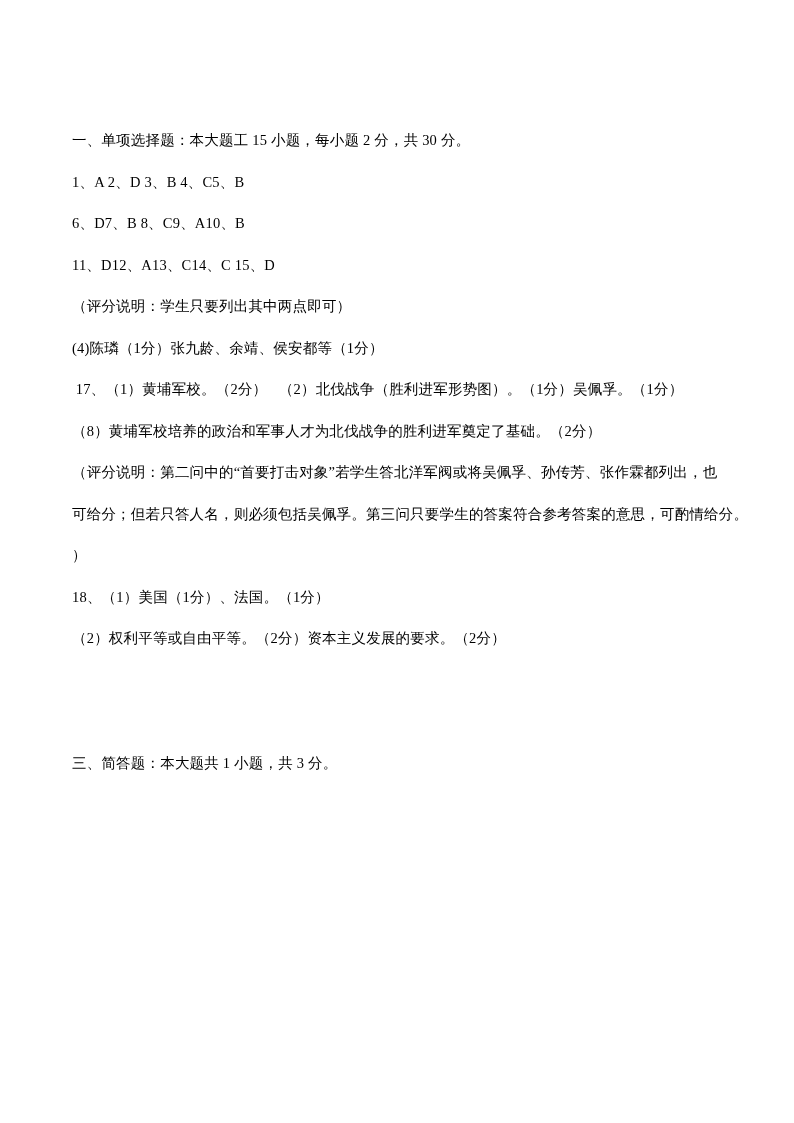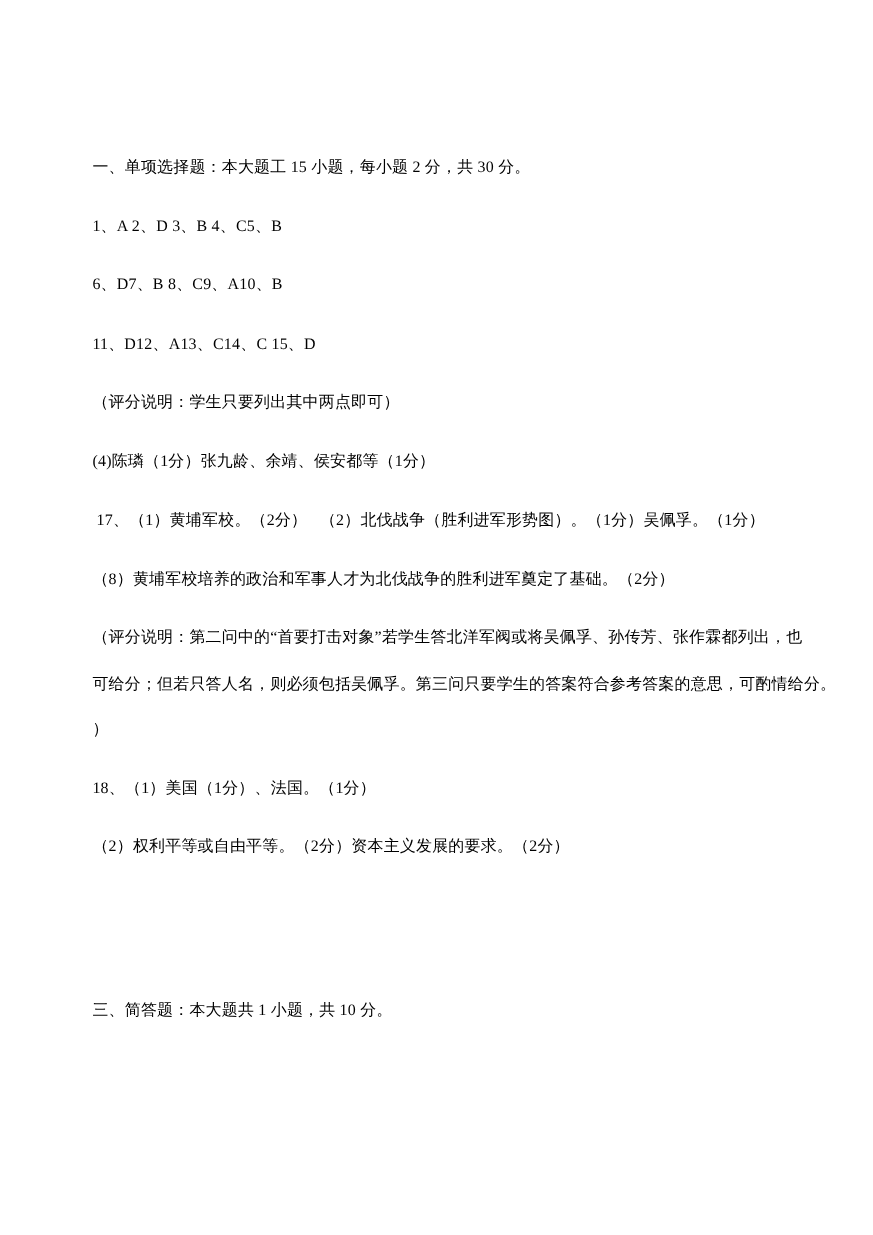--- a/index.html
+++ b/index.html
@@ -14,21 +14,21 @@
     background: #ffffff;
     overflow: hidden;
     box-sizing: border-box;
     padding: 120px 56px 0 72px;
     font-family: "Liberation Serif", "DejaVu Serif", serif;
     font-size: 14.5px;
     color: #000000;
     -webkit-font-smoothing: none;
   }
   .para {
-    margin: 12px;
+    margin: 0;
     padding: 0;
   }
   .line {
     display: block;
     height: 41.5px;
     line-height: 41.5px;
     white-space: pre;
     letter-spacing: 0.2px;
   }
   .spacer-two-lines {
@@ -86,16 +86,16 @@
   </p>
 
   <p class="para">
     <span class="line">（2）权利平等或自由平等。（2分）资本主义发展的要求。（2分）</span>
   </p>
 
 
   <div class="spacer-two-lines"></div>
 
   <p class="para">
-    <span class="line">三、简答题：本大题共 1 小题，共 10 分。</span>
+    <span class="line">三、简答题：本大题共 1 小题，共 3 分。</span>
   </p>
 
 </div>
 
 </body></html>

